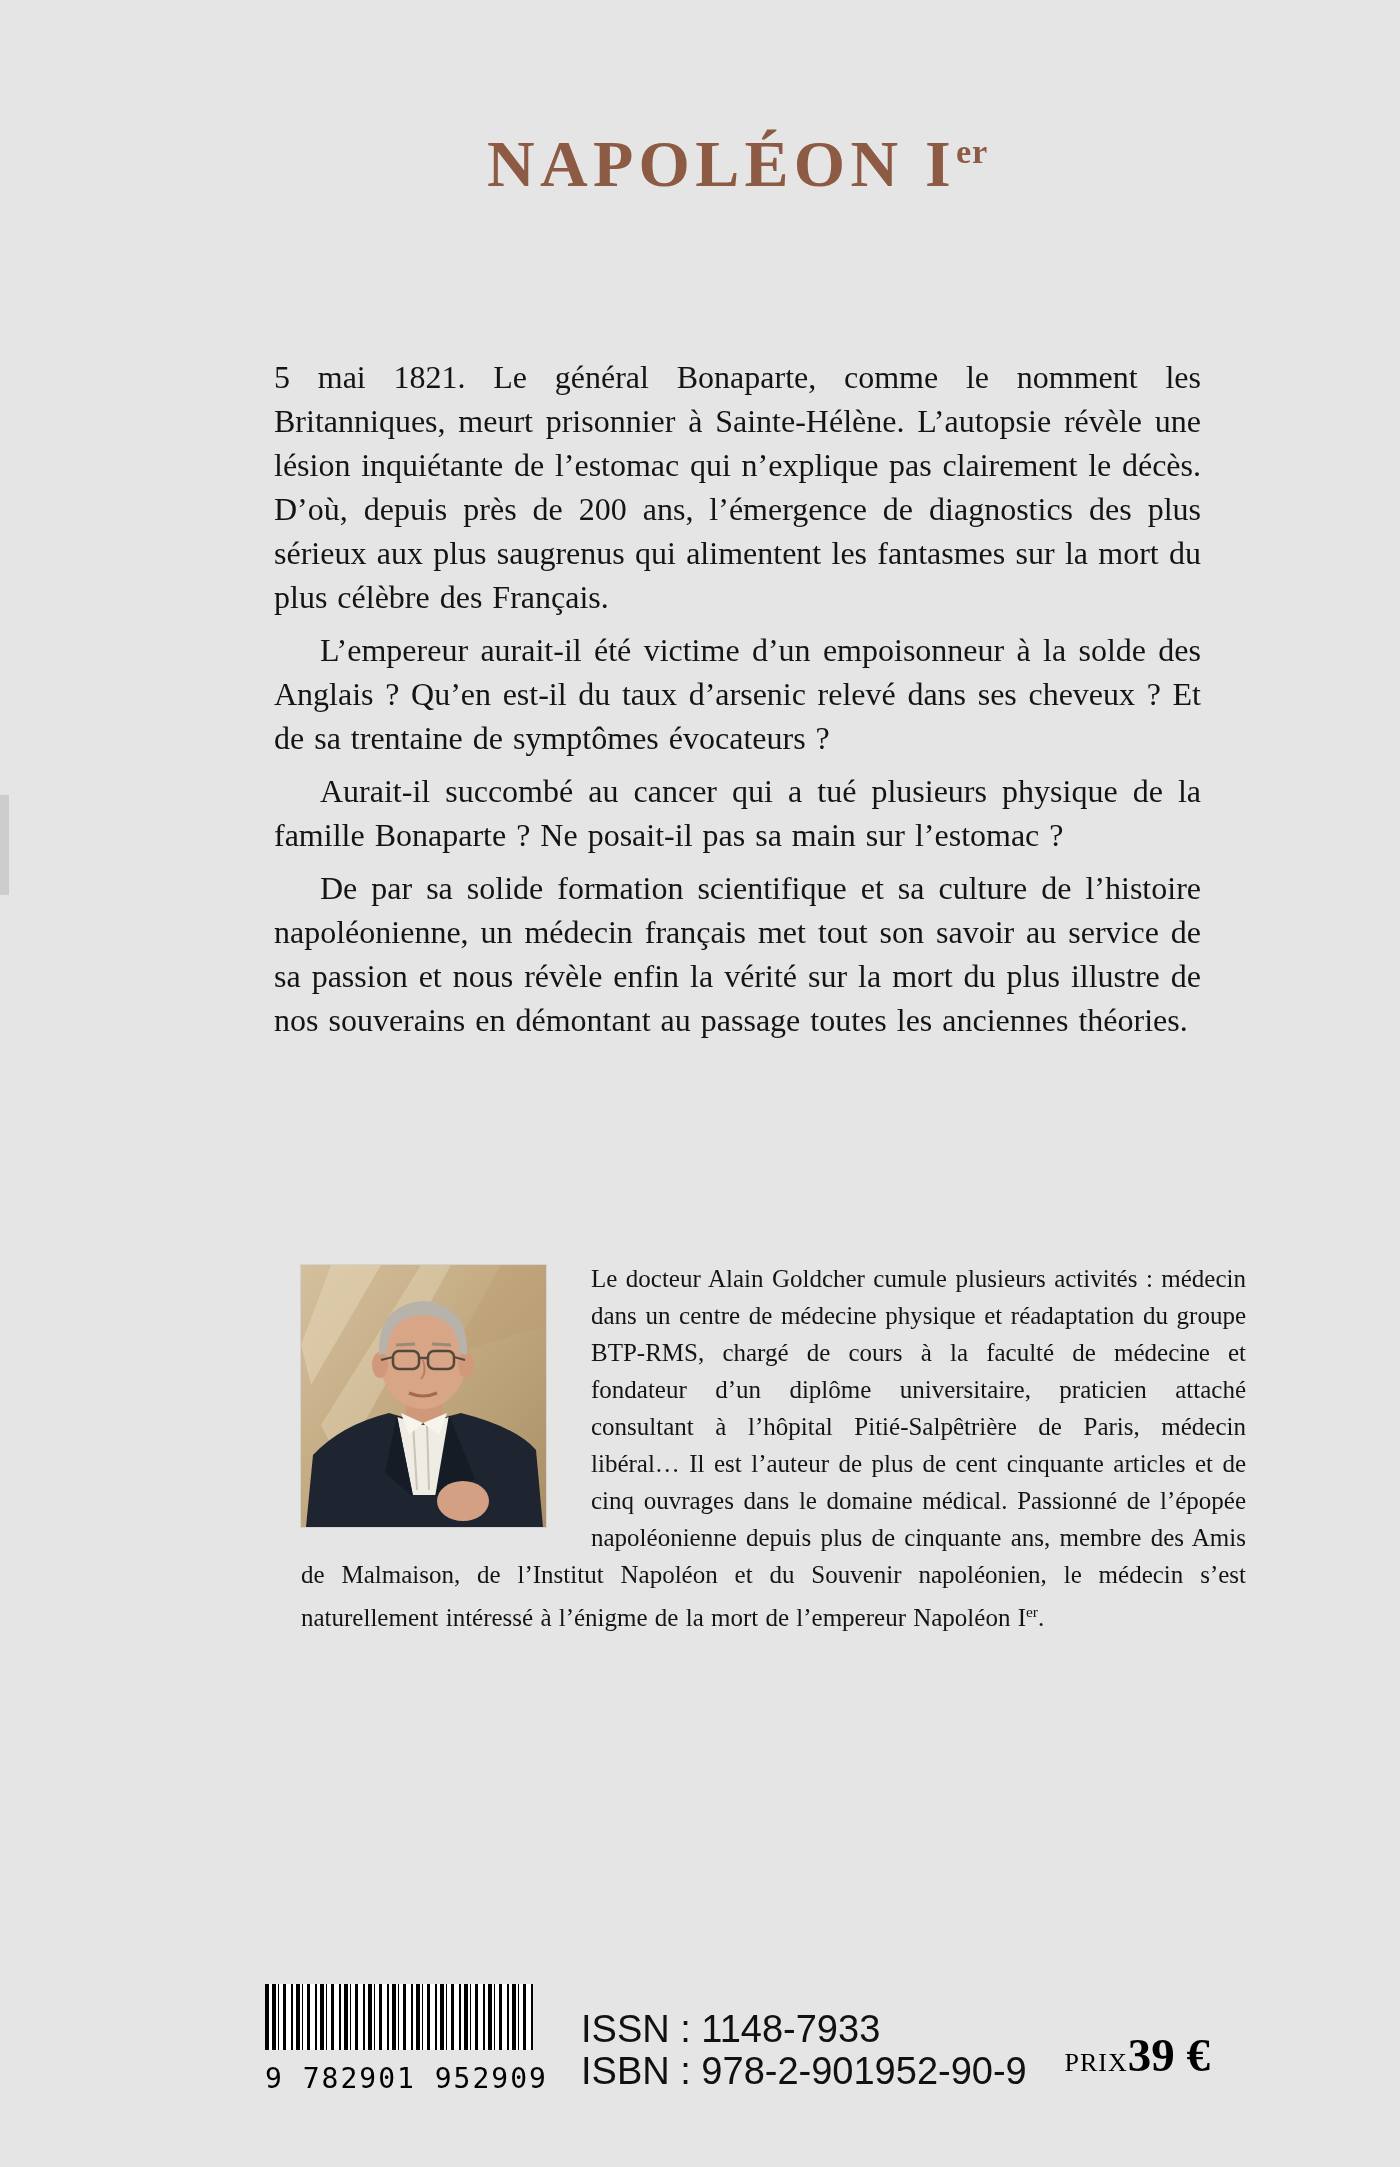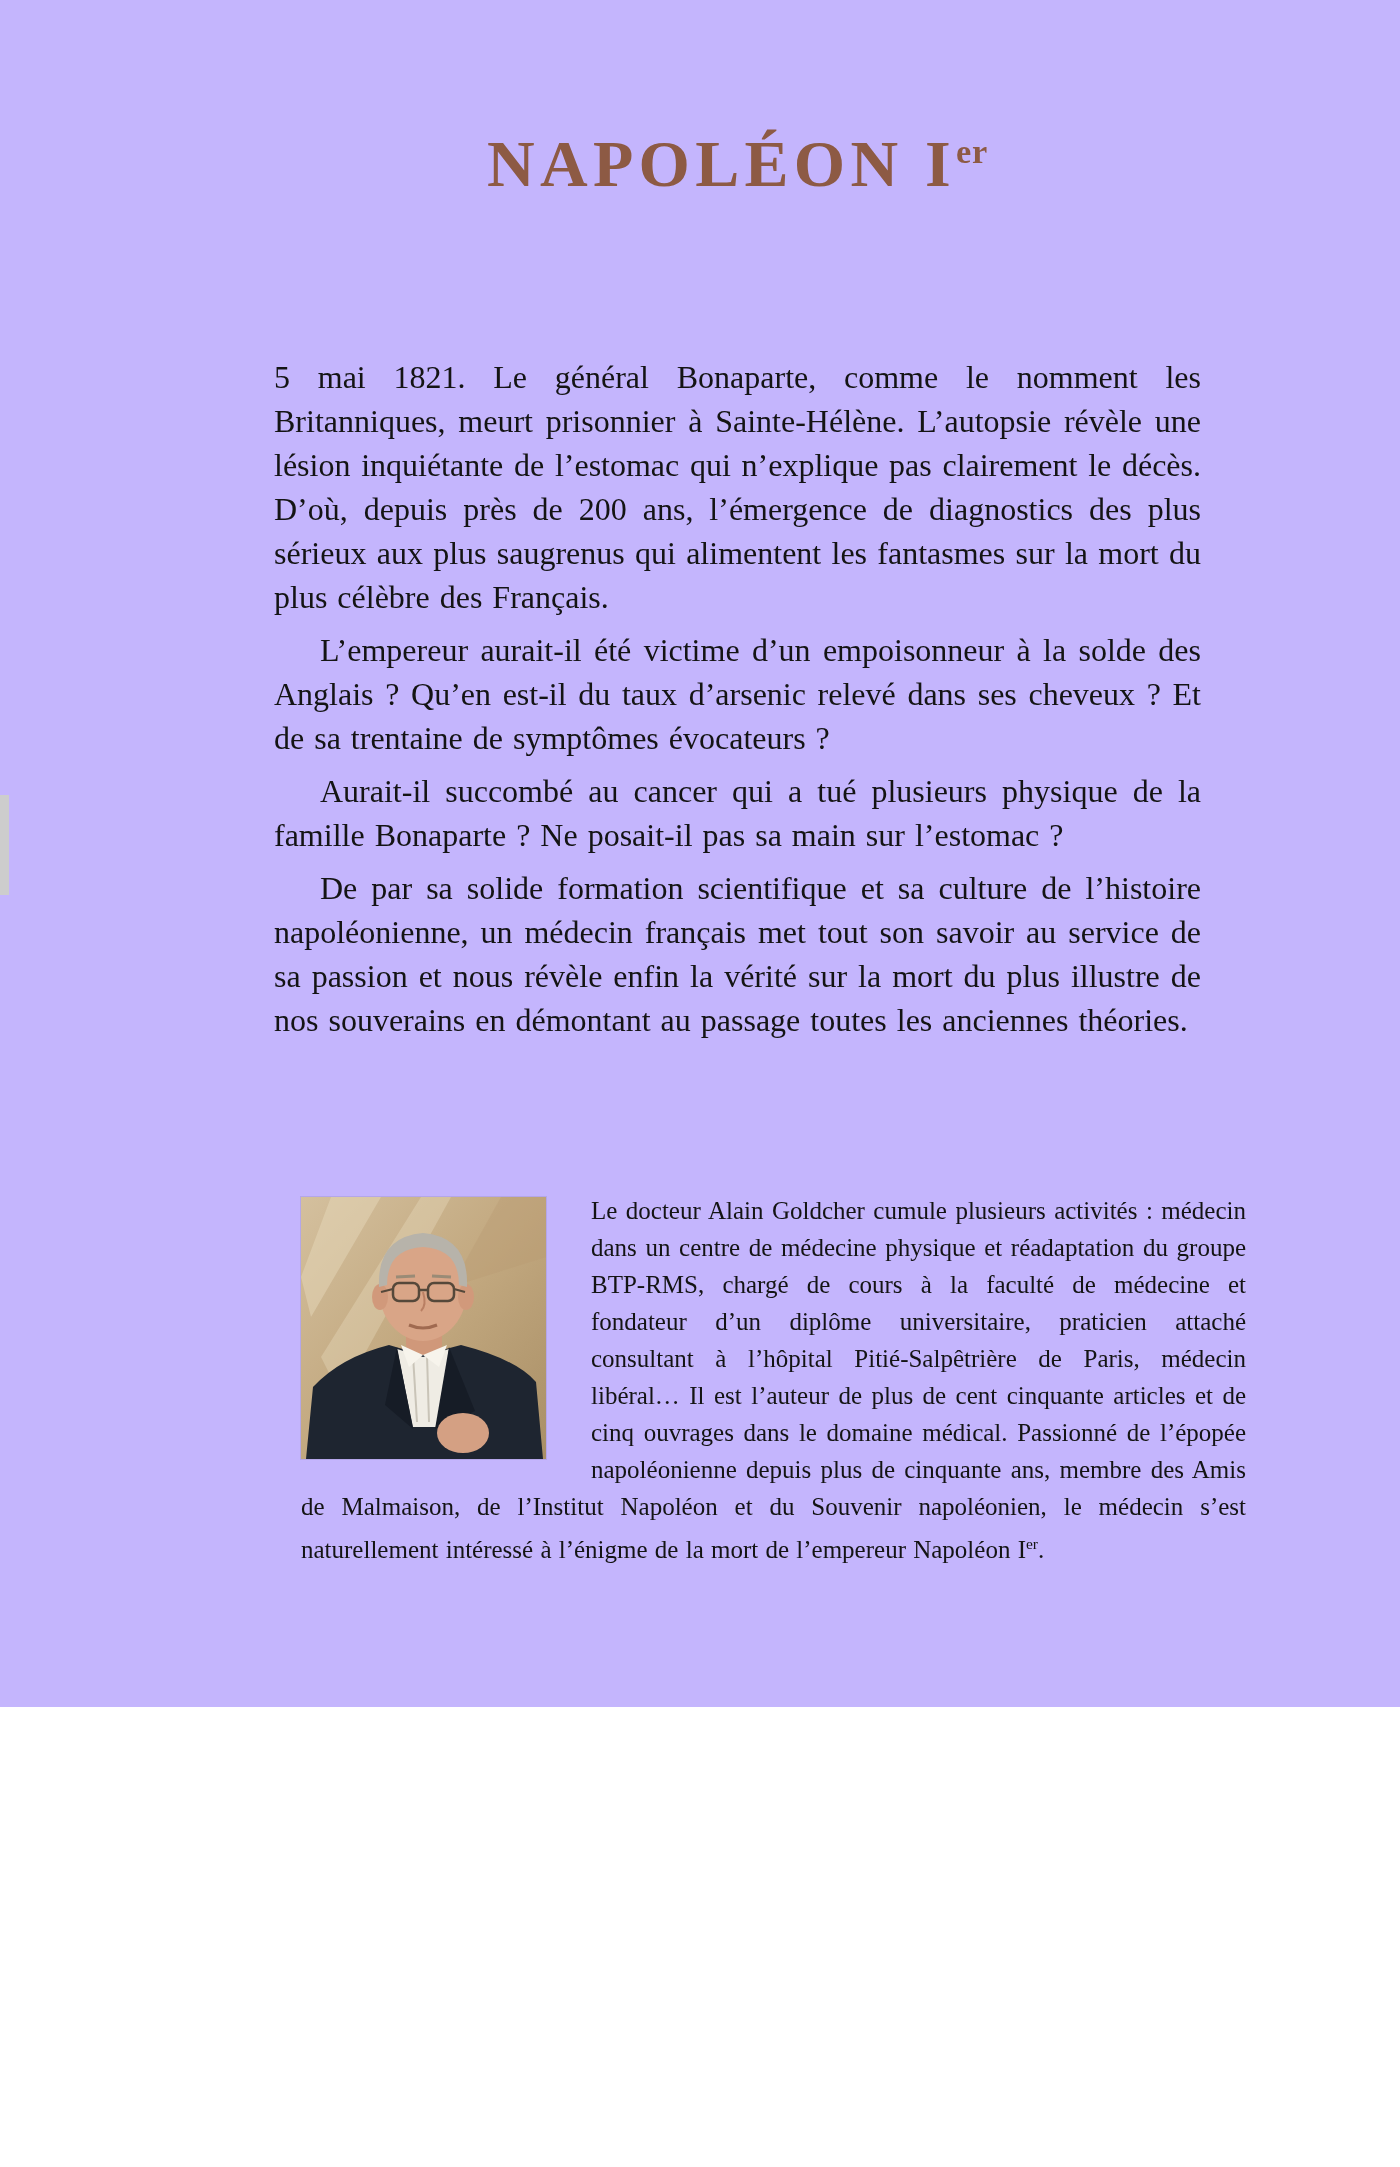--- a/index.html
+++ b/index.html
@@ -3,22 +3,22 @@
 <meta charset="utf-8">
 <style>
   html, body {
     margin: 0;
     padding: 0;
     background: #ffffff;
   }
   .page {
     position: relative;
     width: 1400px;
-    height: 1707px;
-    background: #c4b5fd;
+    height: 2167px;
+    background: #e5e5e5;
     overflow: hidden;
     font-family: "Liberation Serif", serif;
     color: #141414;
   }
   
   .scan-artifact {
     position: absolute;
     left: 0;
     top: 795px;
     width: 9px;
@@ -67,21 +67,21 @@
     text-align: justify;
     word-spacing: 2px;
   }
   .synopsis p.indented {
     text-indent: 46px;
   }
   
   .bio {
     position: absolute;
     left: 265px;
-    top: 1192px;
+    top: 1260px;
     width: 945px;
     padding-left: 36px;
   }
   .bio p {
     margin: 0;
     font-size: 25px;
     line-height: 37px;
     text-align: justify;
     word-spacing: 1px;
   }

